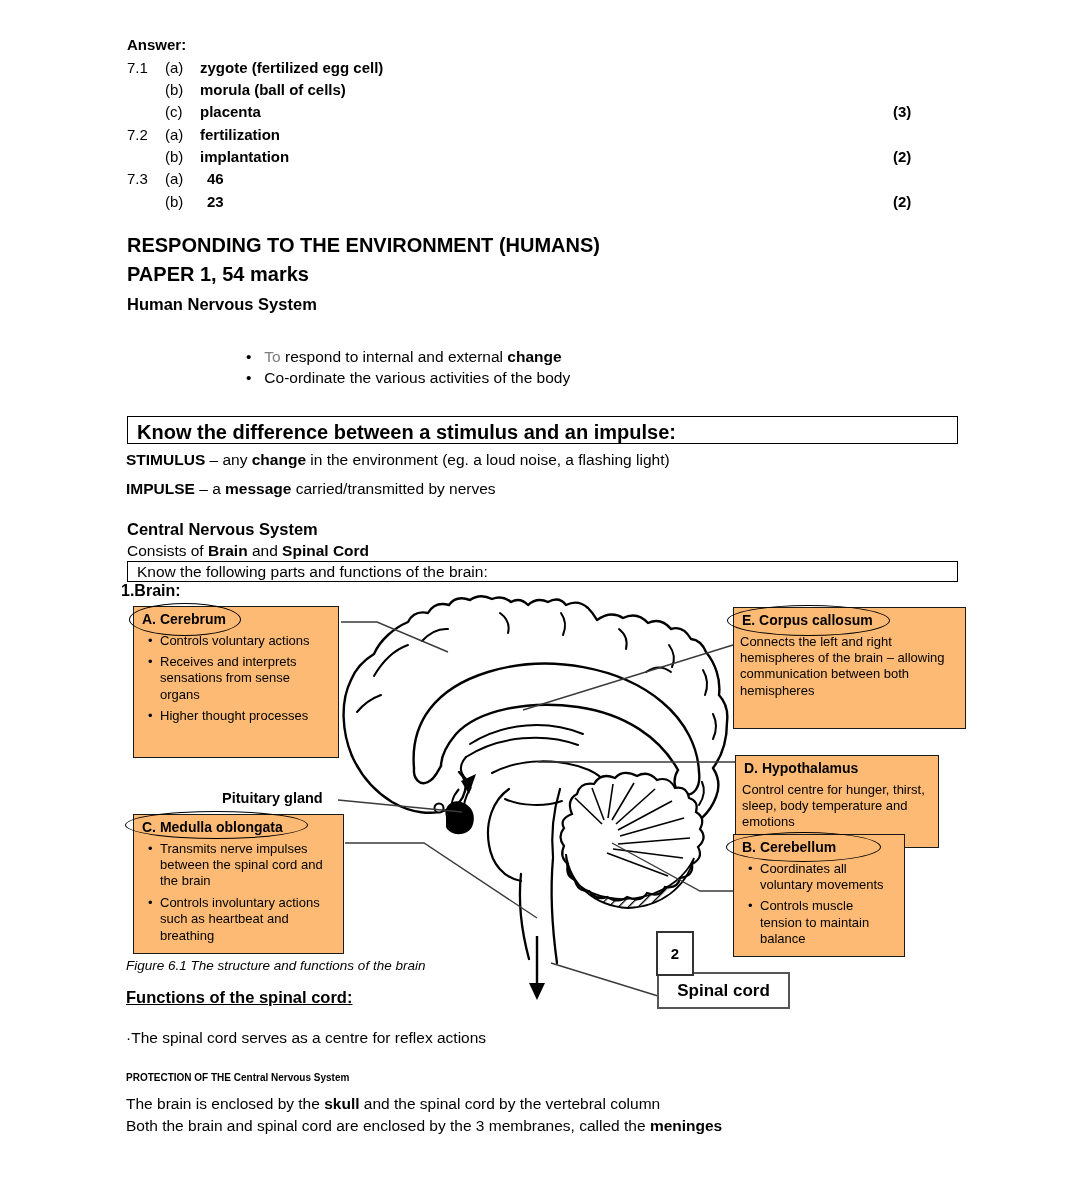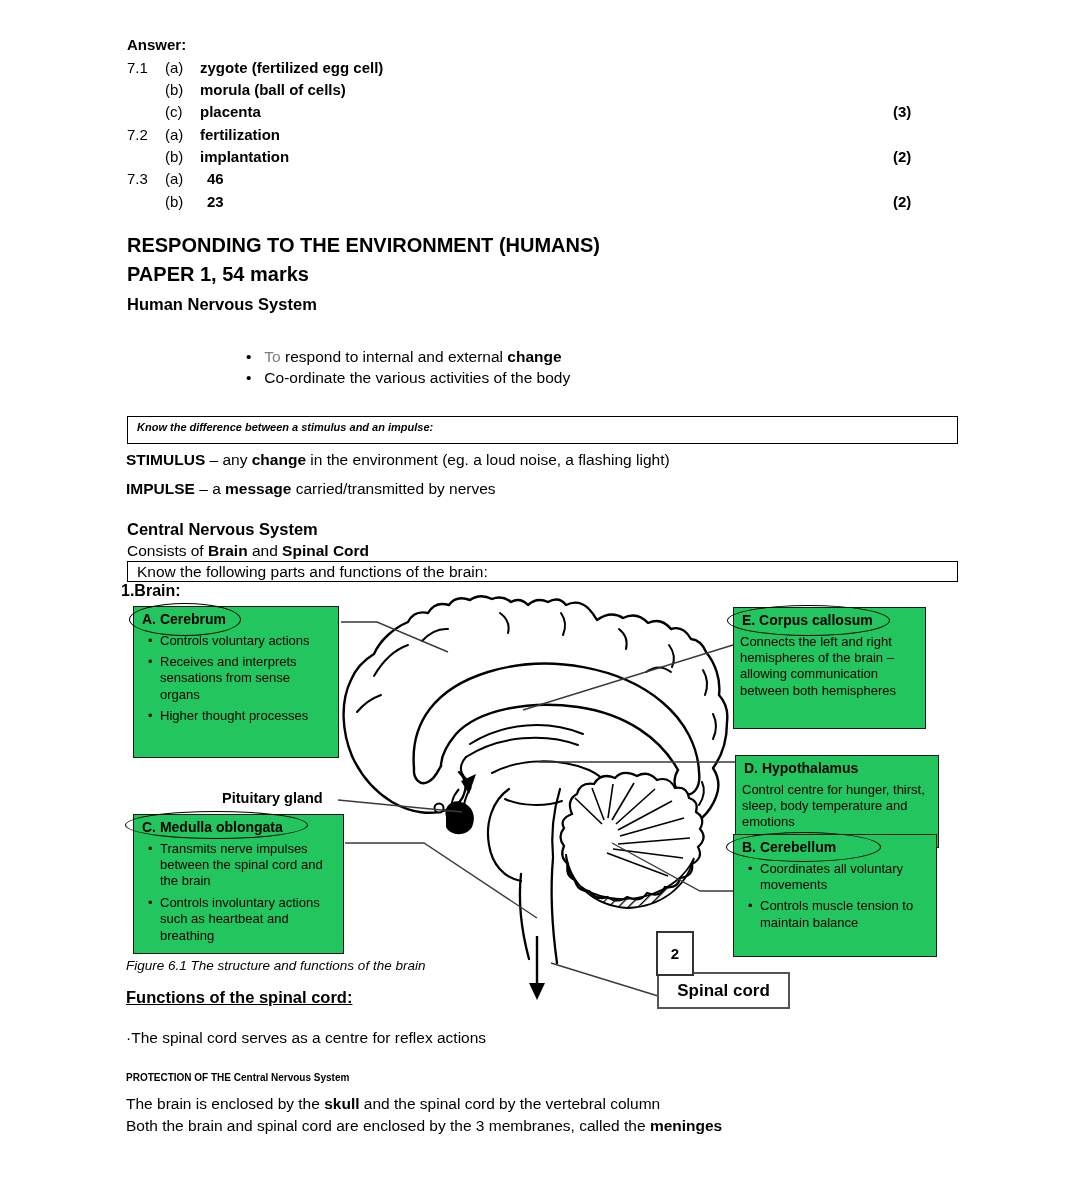--- a/index.html
+++ b/index.html
@@ -7,21 +7,21 @@
         font-family:"Liberation Sans", sans-serif;color:#000;}
   .abs{position:absolute;}
   .b{font-weight:bold;}
   .gray{color:#7d7d7d;}
   .body-txt{font-size:15.5px;line-height:1.25;}
   .ans{font-size:15px;line-height:22px;white-space:nowrap;}
   .h1{font-size:20px;font-weight:bold;white-space:nowrap;}
   .h2{font-size:16.5px;font-weight:bold;white-space:nowrap;}
   .uline{text-decoration:underline;}
   .kbox{border:1.6px solid #000;background:#fff;box-sizing:border-box;}
-  .dlabel{border:1.5px solid #1a1a1a;background:#22c55e;box-sizing:border-box;
+  .dlabel{border:1.5px solid #1a1a1a;background:#fdba74;box-sizing:border-box;
           font-size:13px;line-height:1.26;padding:3px 6px 4px 6px;z-index:2;}
   .dlabel .ttl{font-size:14px;font-weight:bold;margin:1px 0 4px 2px;white-space:nowrap;}
   .dlabel ul{list-style:none;margin:4px;padding:0;}
   .dlabel li{position:relative;padding-left:16px;margin-bottom:5px;}
   .dlabel li::before{content:"•";position:absolute;left:4px;top:0;}
   .ellipse{position:absolute;border:1.7px solid #000;border-radius:50%;z-index:3;background:transparent;}
   .ital{font-style:italic;}
   .nw{white-space:nowrap;}
   svg{position:absolute;left:0;top:595px;z-index:1;}
 </style>
@@ -72,21 +72,21 @@
   <div class="abs h2" style="left:127px;top:295px;">Human Nervous System</div>
 
   <div class="abs body-txt nw" style="left:246px;top:347px;">
     <span>•&nbsp;&nbsp;&nbsp;</span><span class="gray">To</span><span> respond to internal and external </span><span class="b">change</span>
   </div>
   <div class="abs body-txt nw" style="left:246px;top:368px;">
     <span>•&nbsp;&nbsp;&nbsp;</span><span>Co-ordinate the various activities of the body</span>
   </div>
 
   <div class="abs kbox" style="left:127px;top:416px;width:831px;height:28px;">
-    <div class="b nw" style="font-size:11px;padding:4px 0 0 9px;font-style:italic;">Know the difference between a stimulus and an impulse:</div>
+    <div class="b nw" style="font-size:20px;padding:4px 0 0 9px;">Know the difference between a stimulus and an impulse:</div>
   </div>
 
   <div class="abs body-txt nw" style="left:126px;top:479px;">
     <span class="b">IMPULSE</span><span> – a </span><span class="b">message</span><span> carried/transmitted by nerves</span>
   </div>
   <div class="abs body-txt nw" style="left:126px;top:450px;">
     <span class="b">STIMULUS</span><span> – any </span><span class="b">change</span><span> in the environment (eg. a loud noise, a flashing light)</span>
   </div>
 
   <div class="abs h2" style="left:127px;top:520px;">Central Nervous System</div>
@@ -183,32 +183,32 @@
   <div class="abs dlabel" style="left:133px;top:606px;width:206px;height:152px;">
     <div class="ttl">A. Cerebrum</div>
     <ul>
       <li><span>Controls voluntary actions</span></li>
       <li><span>Receives and interprets sensations from sense organs</span></li>
       <li><span>Higher thought processes</span></li>
     </ul>
   </div>
   <div class="ellipse" style="left:129px;top:603px;width:110px;height:31px;"></div>
 
-  <div class="abs dlabel" style="left:733px;top:607px;width:193px;height:122px;">
+  <div class="abs dlabel" style="left:733px;top:607px;width:233px;height:122px;">
     <div class="ttl">E. Corpus callosum</div>
     <div>Connects the left and right hemispheres of the brain – allowing communication between both hemispheres</div>
   </div>
   <div class="ellipse" style="left:727px;top:605px;width:161px;height:29px;"></div>
 
   <div class="abs dlabel" style="left:735px;top:755px;width:204px;height:93px;">
     <div class="ttl">D. Hypothalamus</div>
     <div>Control centre for hunger, thirst, sleep, body temperature and emotions</div>
   </div>
 
-  <div class="abs dlabel" style="left:733px;top:834px;width:204px;height:123px;">
+  <div class="abs dlabel" style="left:733px;top:834px;width:172px;height:123px;">
     <div class="ttl">B. Cerebellum</div>
     <ul>
       <li><span>Coordinates all voluntary movements</span></li>
       <li><span>Controls muscle tension to maintain balance</span></li>
     </ul>
   </div>
   <div class="ellipse" style="left:726px;top:832px;width:153px;height:28px;"></div>
 
   <div class="abs dlabel" style="left:133px;top:814px;width:211px;height:140px;">
     <div class="ttl">C. Medulla oblongata</div>

